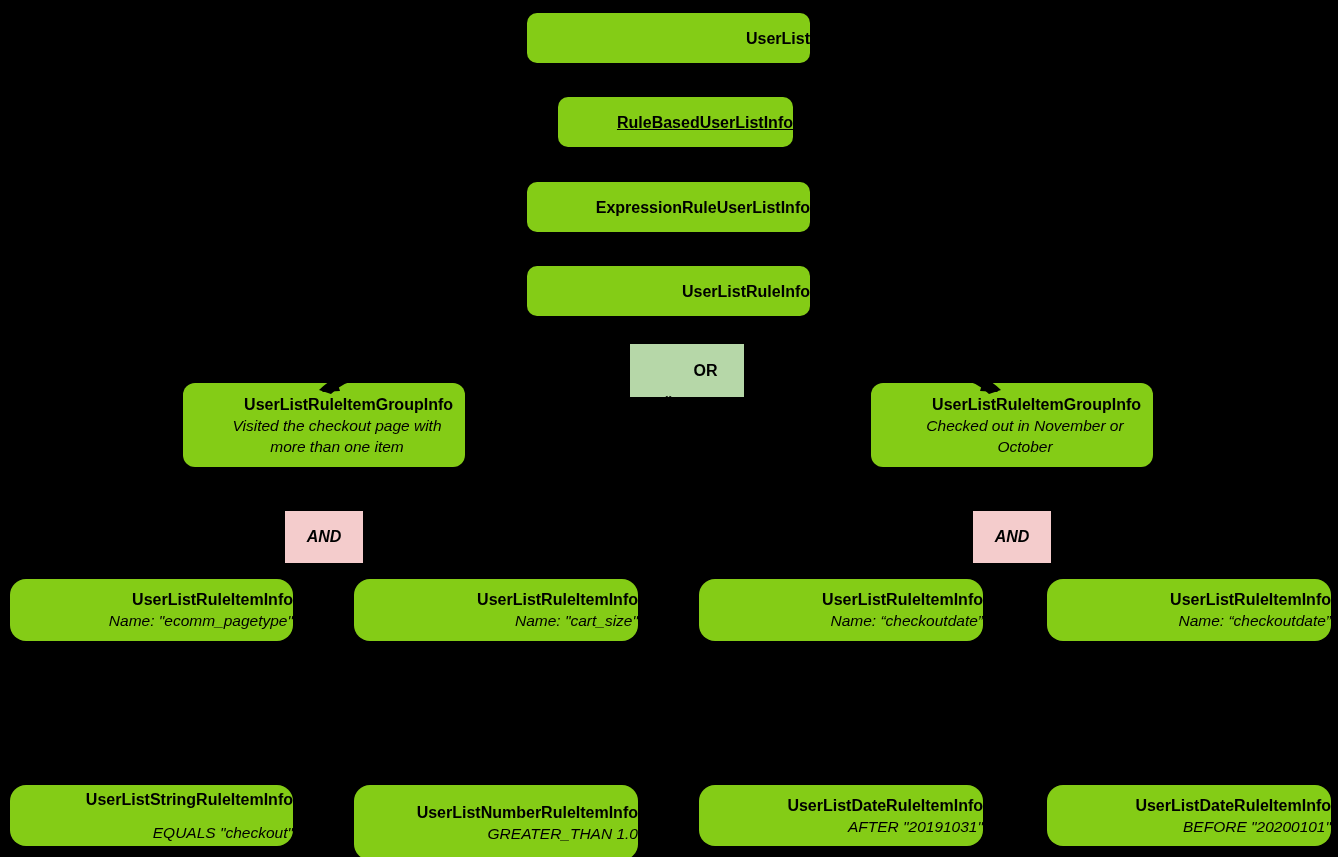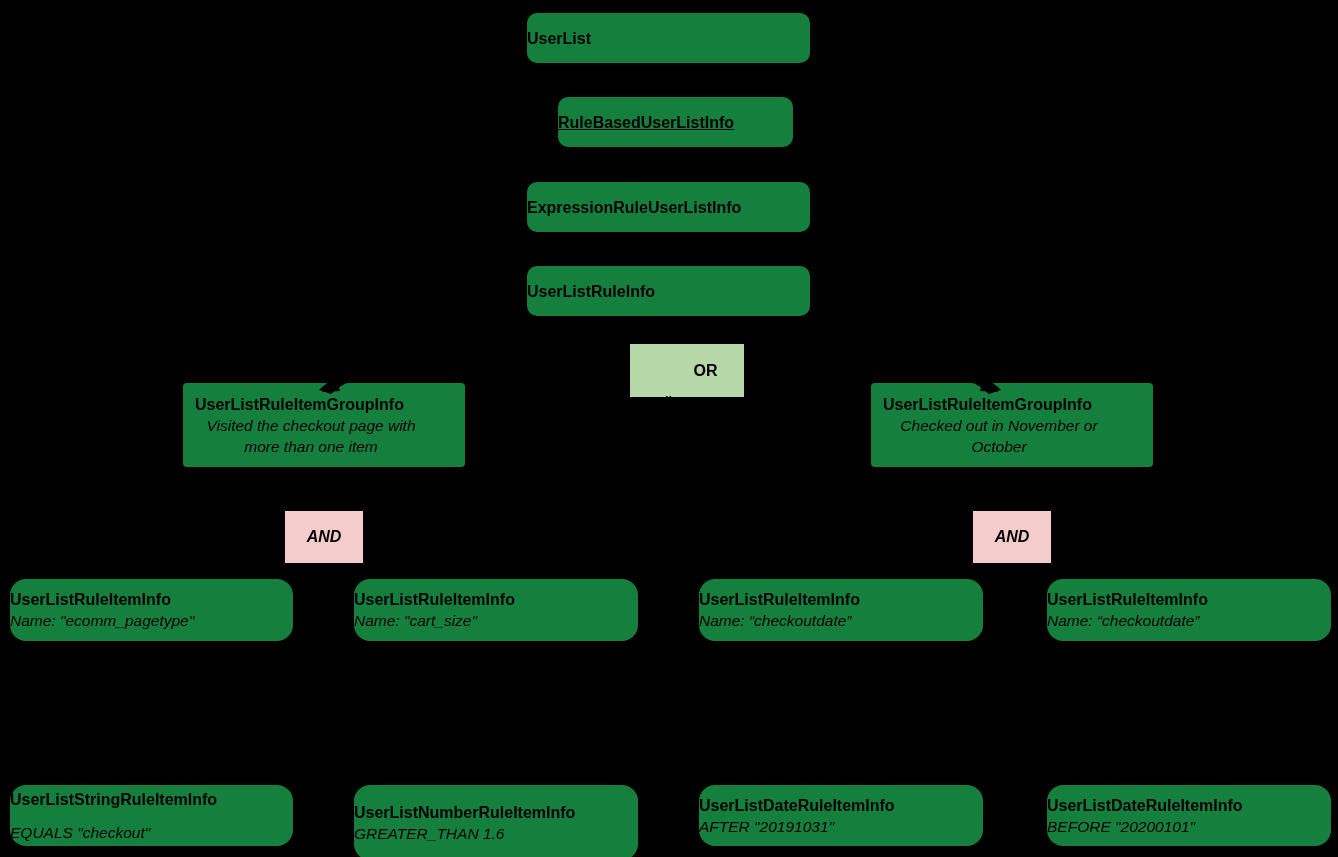--- a/index.html
+++ b/index.html
@@ -7,41 +7,41 @@
     position: relative;
     width: 1338px;
     height: 857px;
     background: #000000;
     font-family: "Liberation Sans", sans-serif;
     color: #000;
     overflow: hidden;
   }
   .node {
     position: absolute;
-    background: #15803d;
+    background: #84cc16;
     display: flex;
     flex-direction: column;
-    align-items: flex-start;
+    align-items: flex-end;
     justify-content: center;
     text-align: center;
     box-sizing: border-box;
   }
   .node .title {
     font-weight: bold;
     font-size: 16px;
     line-height: 21px;
     white-space: nowrap;
   }
   .node .desc {
     font-style: italic;
     font-size: 15.5px;
     line-height: 21px;
   }
   .chain   { border-radius: 10px; }
-  .group   { border-radius: 4px; padding: 6px 12px; }
+  .group   { border-radius: 12px; padding: 6px 12px; }
   .group .desc { max-width: 232px; }
   .item    { border-radius: 16px; }
   .op {
     position: absolute;
     display: flex;
     align-items: center;
     justify-content: center;
     font-weight: bold;
     font-size: 16px;
     text-align: center;
@@ -108,21 +108,21 @@
     <div class="title">UserListRuleItemInfo</div>
     <div class="desc">Name: “checkoutdate”</div>
   </div>
 
   <div class="node item" style="left:10px;   top:785px; width:283px; height:61px;gap:12px;">
     <div class="title">UserListStringRuleItemInfo</div>
     <div class="desc">EQUALS "checkout"</div>
   </div>
   <div class="node item" style="left:354px;  top:785px; width:284px; height:75px;">
     <div class="title">UserListNumberRuleItemInfo</div>
-    <div class="desc">GREATER_THAN 1.6</div>
+    <div class="desc">GREATER_THAN 1.0</div>
   </div>
   <div class="node item" style="left:699px;  top:785px; width:284px; height:61px;">
     <div class="title">UserListDateRuleItemInfo</div>
     <div class="desc">AFTER "20191031"</div>
   </div>
   <div class="node item" style="left:1047px; top:785px; width:284px; height:61px;">
     <div class="title">UserListDateRuleItemInfo</div>
     <div class="desc">BEFORE "20200101"</div>
   </div>
 

